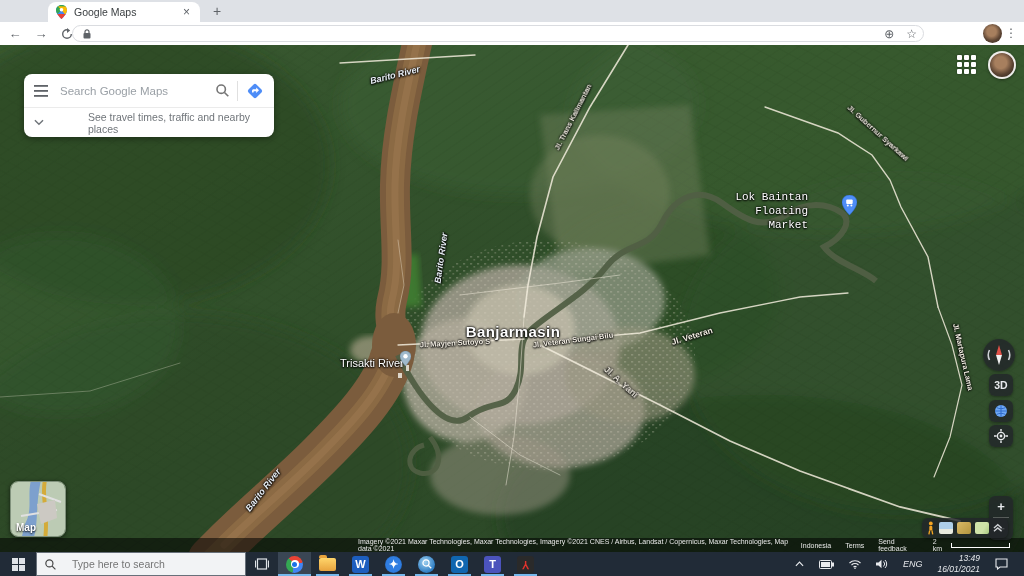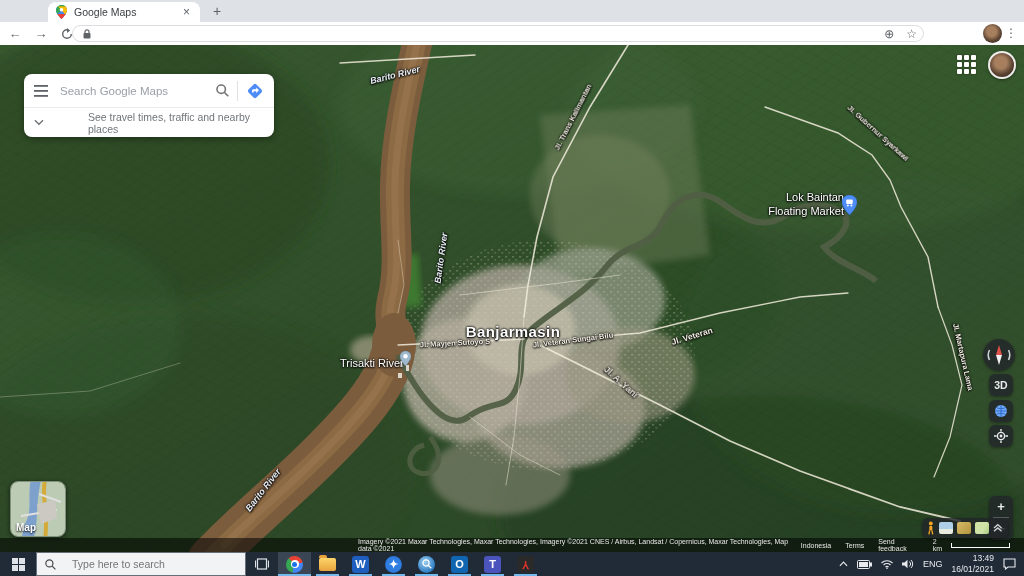--- a/index.html
+++ b/index.html
@@ -83,21 +83,21 @@
   .tb-icon { width:33px; display:flex; align-items:center; justify-content:center; position:relative; }
   .tb-icon.active { background:#3a4654; }
   .tb-icon .underline { position:absolute; bottom:0; left:5px; right:5px; height:2px; background:#76b9ed; }
   .tb-icon.active .underline { left:0; right:0; }
   .appglyph { width:17px; height:17px; border-radius:3px; display:flex; align-items:center; justify-content:center; font-size:11px; font-weight:bold; color:#fff; }
   #chrome-glyph { width:17px; height:17px; border-radius:50%; background:conic-gradient(from -45deg, #ea4335 0 120deg, #4285f4 120deg 240deg, #34a853 240deg 360deg); position:relative; }
   #chrome-glyph::before { content:""; position:absolute; left:4.5px; top:4.5px; width:8px; height:8px; border-radius:50%; background:#fff; }
   #chrome-glyph::after { content:""; position:absolute; left:6px; top:6px; width:5px; height:5px; border-radius:50%; background:#1a73e8; }
   #folder-glyph { width:17px; height:13px; background:linear-gradient(#ffd56b,#e8a33d); border-radius:2px; position:relative; }
   #folder-glyph::before { content:""; position:absolute; top:-3px; left:0; width:8px; height:3px; background:#e8a33d; border-radius:2px 2px 0 0; }
-  #tray { margin-left:auto; display:flex; align-items:center; gap:9px; padding-right:8px; color:#e8eaed; }
+  #tray { margin-left:auto; display:flex; align-items:center; gap:15px; padding-right:16px; color:#e8eaed;font-style:italic; }
   #tray .tray-txt { font-size:9px; }
   #clock { text-align:right; font-size:8.5px; line-height:1.25; }
   svg { display:block; }
 </style>
 </head>
 <body>
 
 <div id="tabstrip">
   <div id="tab">
     <svg width="11" height="14" viewBox="0 0 11 14">
@@ -235,21 +235,21 @@
   <span class="mlabel river-label" style="left:263px;top:445px;transform:translate(-50%,-50%) rotate(-52deg)">Barito River</span>
   <span class="mlabel road-label" style="left:573px;top:72px;transform:translate(-50%,-50%) rotate(-63deg)">Jl. Trans Kalimantan</span>
   <span class="mlabel road-label" style="left:878px;top:88px;transform:translate(-50%,-50%) rotate(42deg)">Jl. Gubernur Syarkawi</span>
   <span class="mlabel city-big" style="left:513px;top:286px;transform:translate(-50%,-50%)">Banjarmasin</span>
   <span class="mlabel road-label" style="left:455px;top:298px;transform:translate(-50%,-50%) rotate(-3deg)">Jl. Mayjen Sutoyo S</span>
   <span class="mlabel road-label" style="left:573px;top:295px;transform:translate(-50%,-50%) rotate(-7deg)">Jl. Veteran Sungai Bilu</span>
   <span class="mlabel road-label" style="left:692px;top:291px;transform:translate(-50%,-50%) rotate(-17deg);font-size:8.5px">Jl. Veteran</span>
   <span class="mlabel road-label" style="left:621px;top:337px;transform:translate(-50%,-50%) rotate(42deg);font-size:9px">Jl. A. Yani</span>
   <span class="mlabel road-label" style="left:963px;top:312px;transform:translate(-50%,-50%) rotate(77deg)">Jl. Martapura Lama</span>
   <span class="mlabel poi-label" style="left:340px;top:312px;">Trisakti River</span>
-  <span class="mlabel poi-label market" style="left:752px;top:146px;">Lok Baintan Floating Market</span>
+  <span class="mlabel poi-label market" style="left:716px;top:146px;font-family:Liberation Mono, monospace;">Lok Baintan Floating Market</span>
 
   <svg style="position:absolute;left:842px;top:150px" width="15" height="20" viewBox="0 0 15 20">
     <path d="M7.5 0C3.4 0 0 3.2 0 7.2 0 12.5 7.5 20 7.5 20S15 12.5 15 7.2C15 3.2 11.6 0 7.5 0z" fill="#4e8df7" stroke="#2f6ad6" stroke-width=".5"></path>
     <rect x="4.2" y="4.5" width="6.5" height="4.5" rx="1" fill="#fff"></rect>
       <circle cx="5.8" cy="10.6" r="1" fill="#fff"></circle>
       <circle cx="9.4" cy="10.6" r="1" fill="#fff"></circle>
   </svg>
   <svg style="position:absolute;left:400px;top:306px" width="11" height="15" viewBox="0 0 11 15">
     <path d="M5.5 0C2.5 0 0 2.4 0 5.3 0 9.2 5.5 15 5.5 15S11 9.2 11 5.3C11 2.4 8.5 0 5.5 0z" fill="#9fb9cc" stroke="#6d8ca3" stroke-width=".5"></path>
     <circle cx="5.5" cy="5.2" r="2.2" fill="#fff"></circle>

